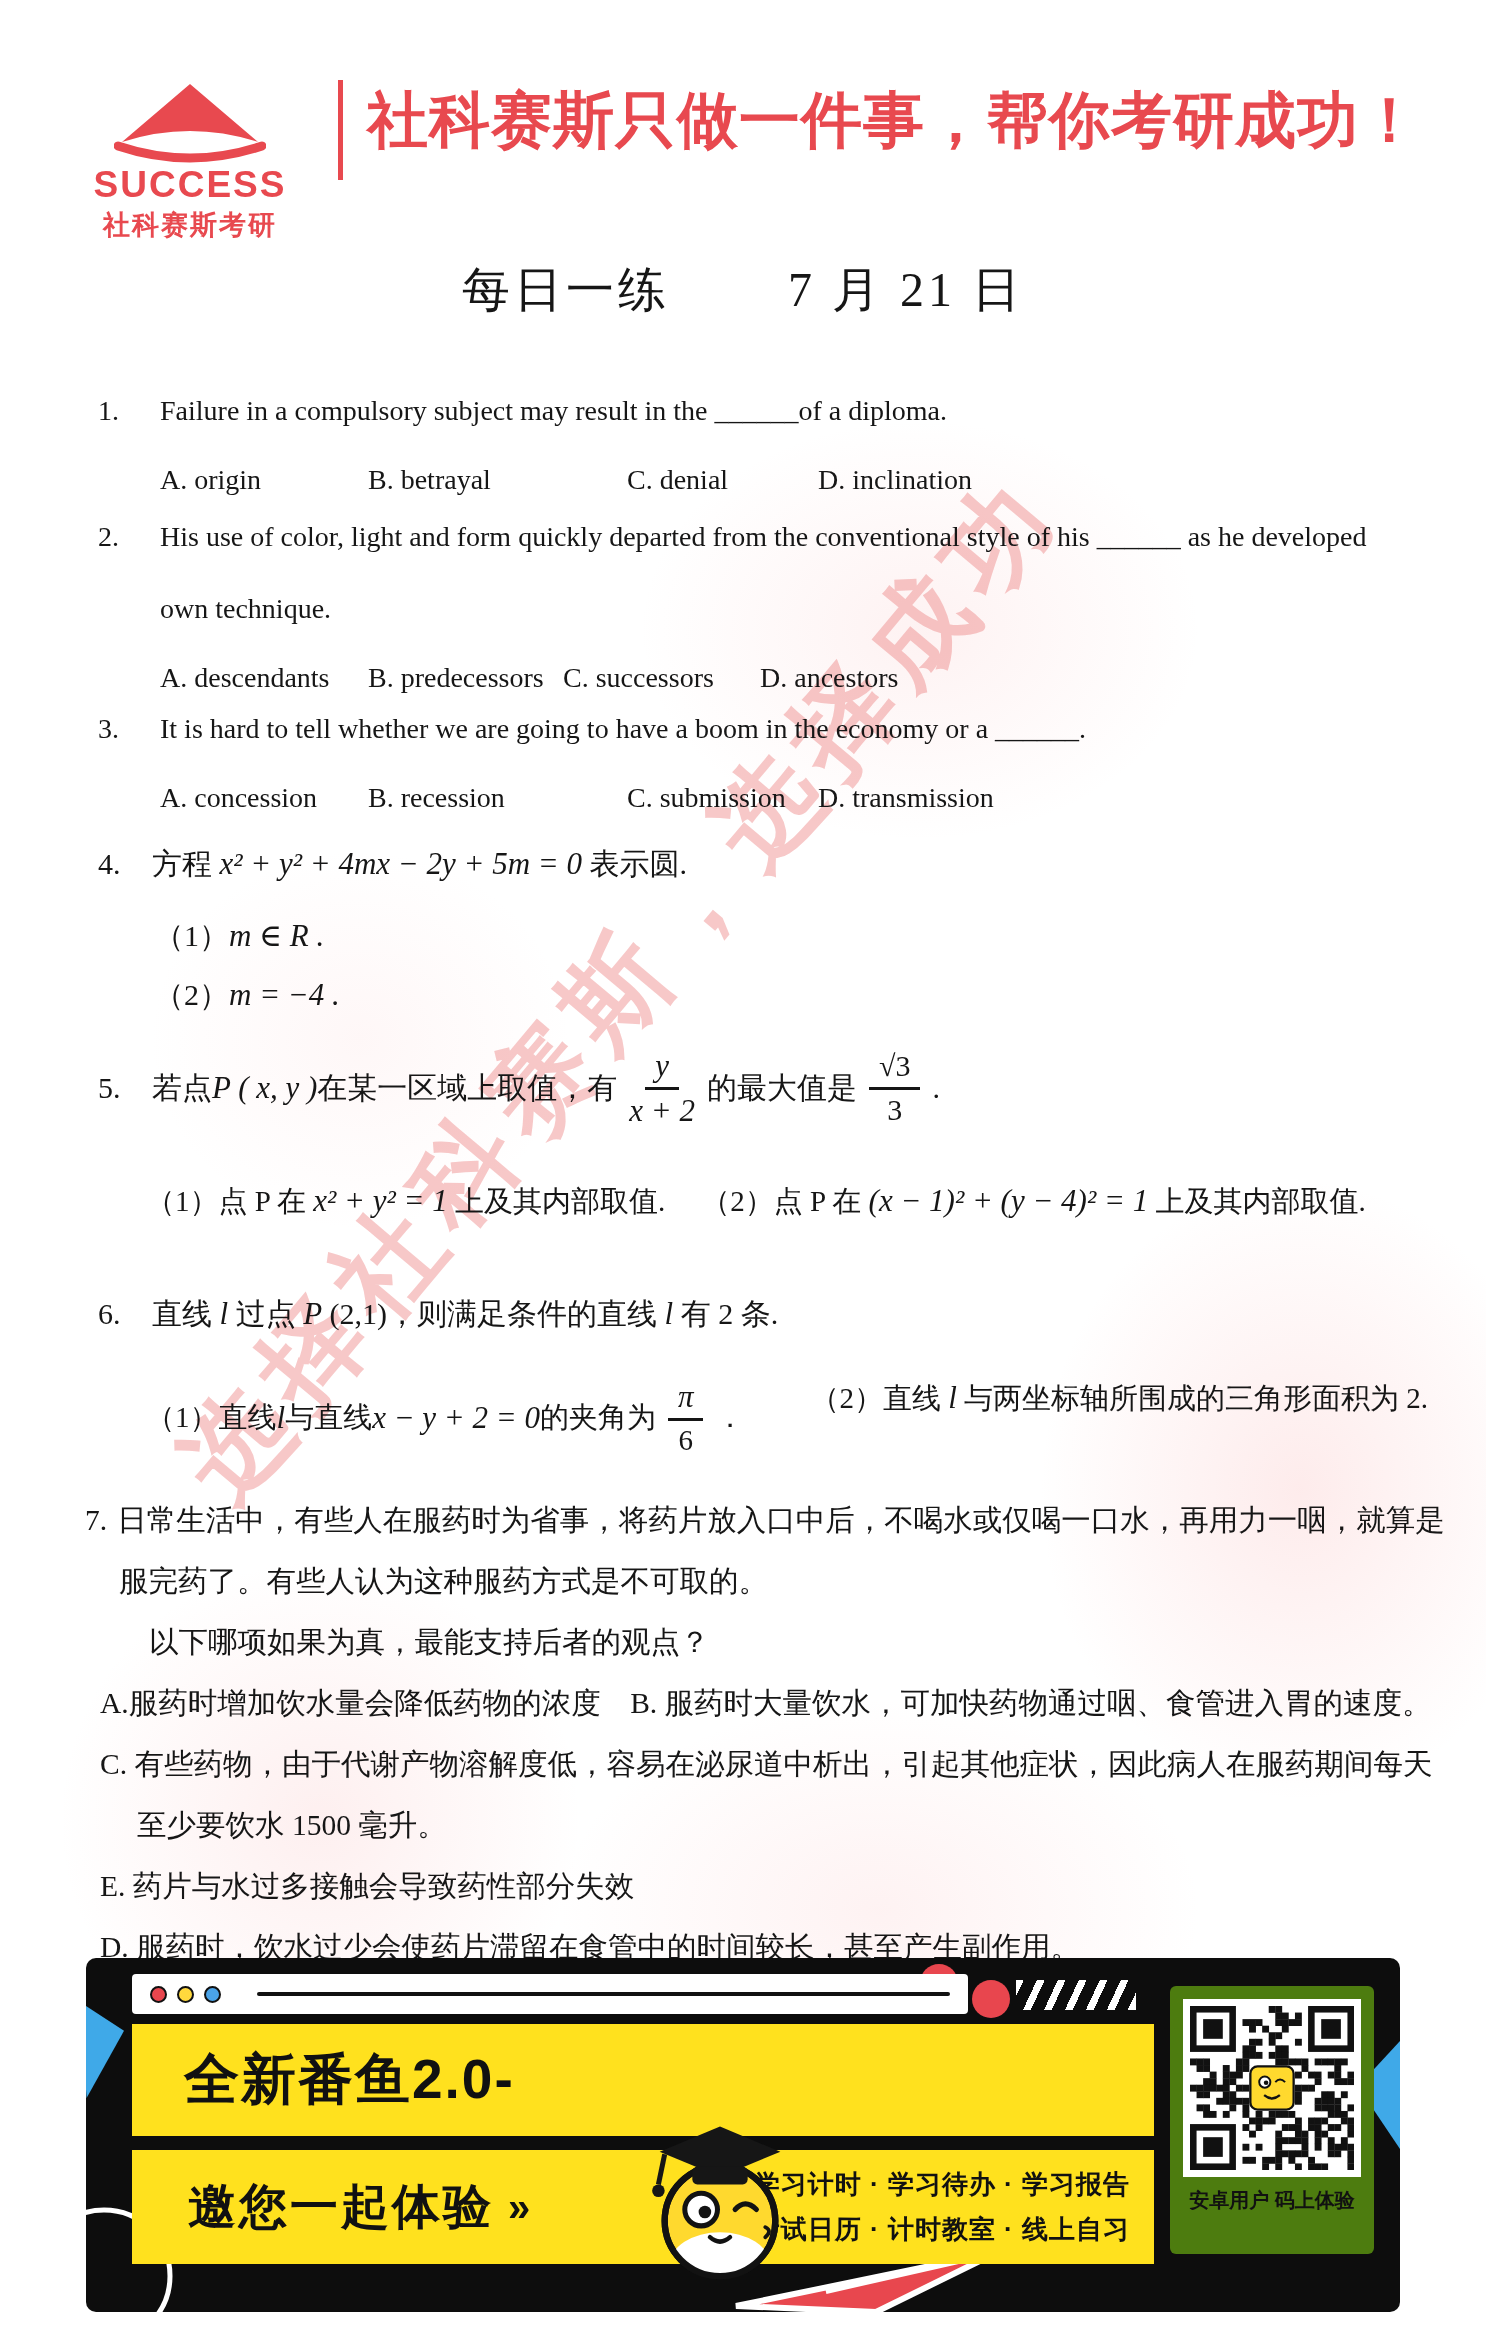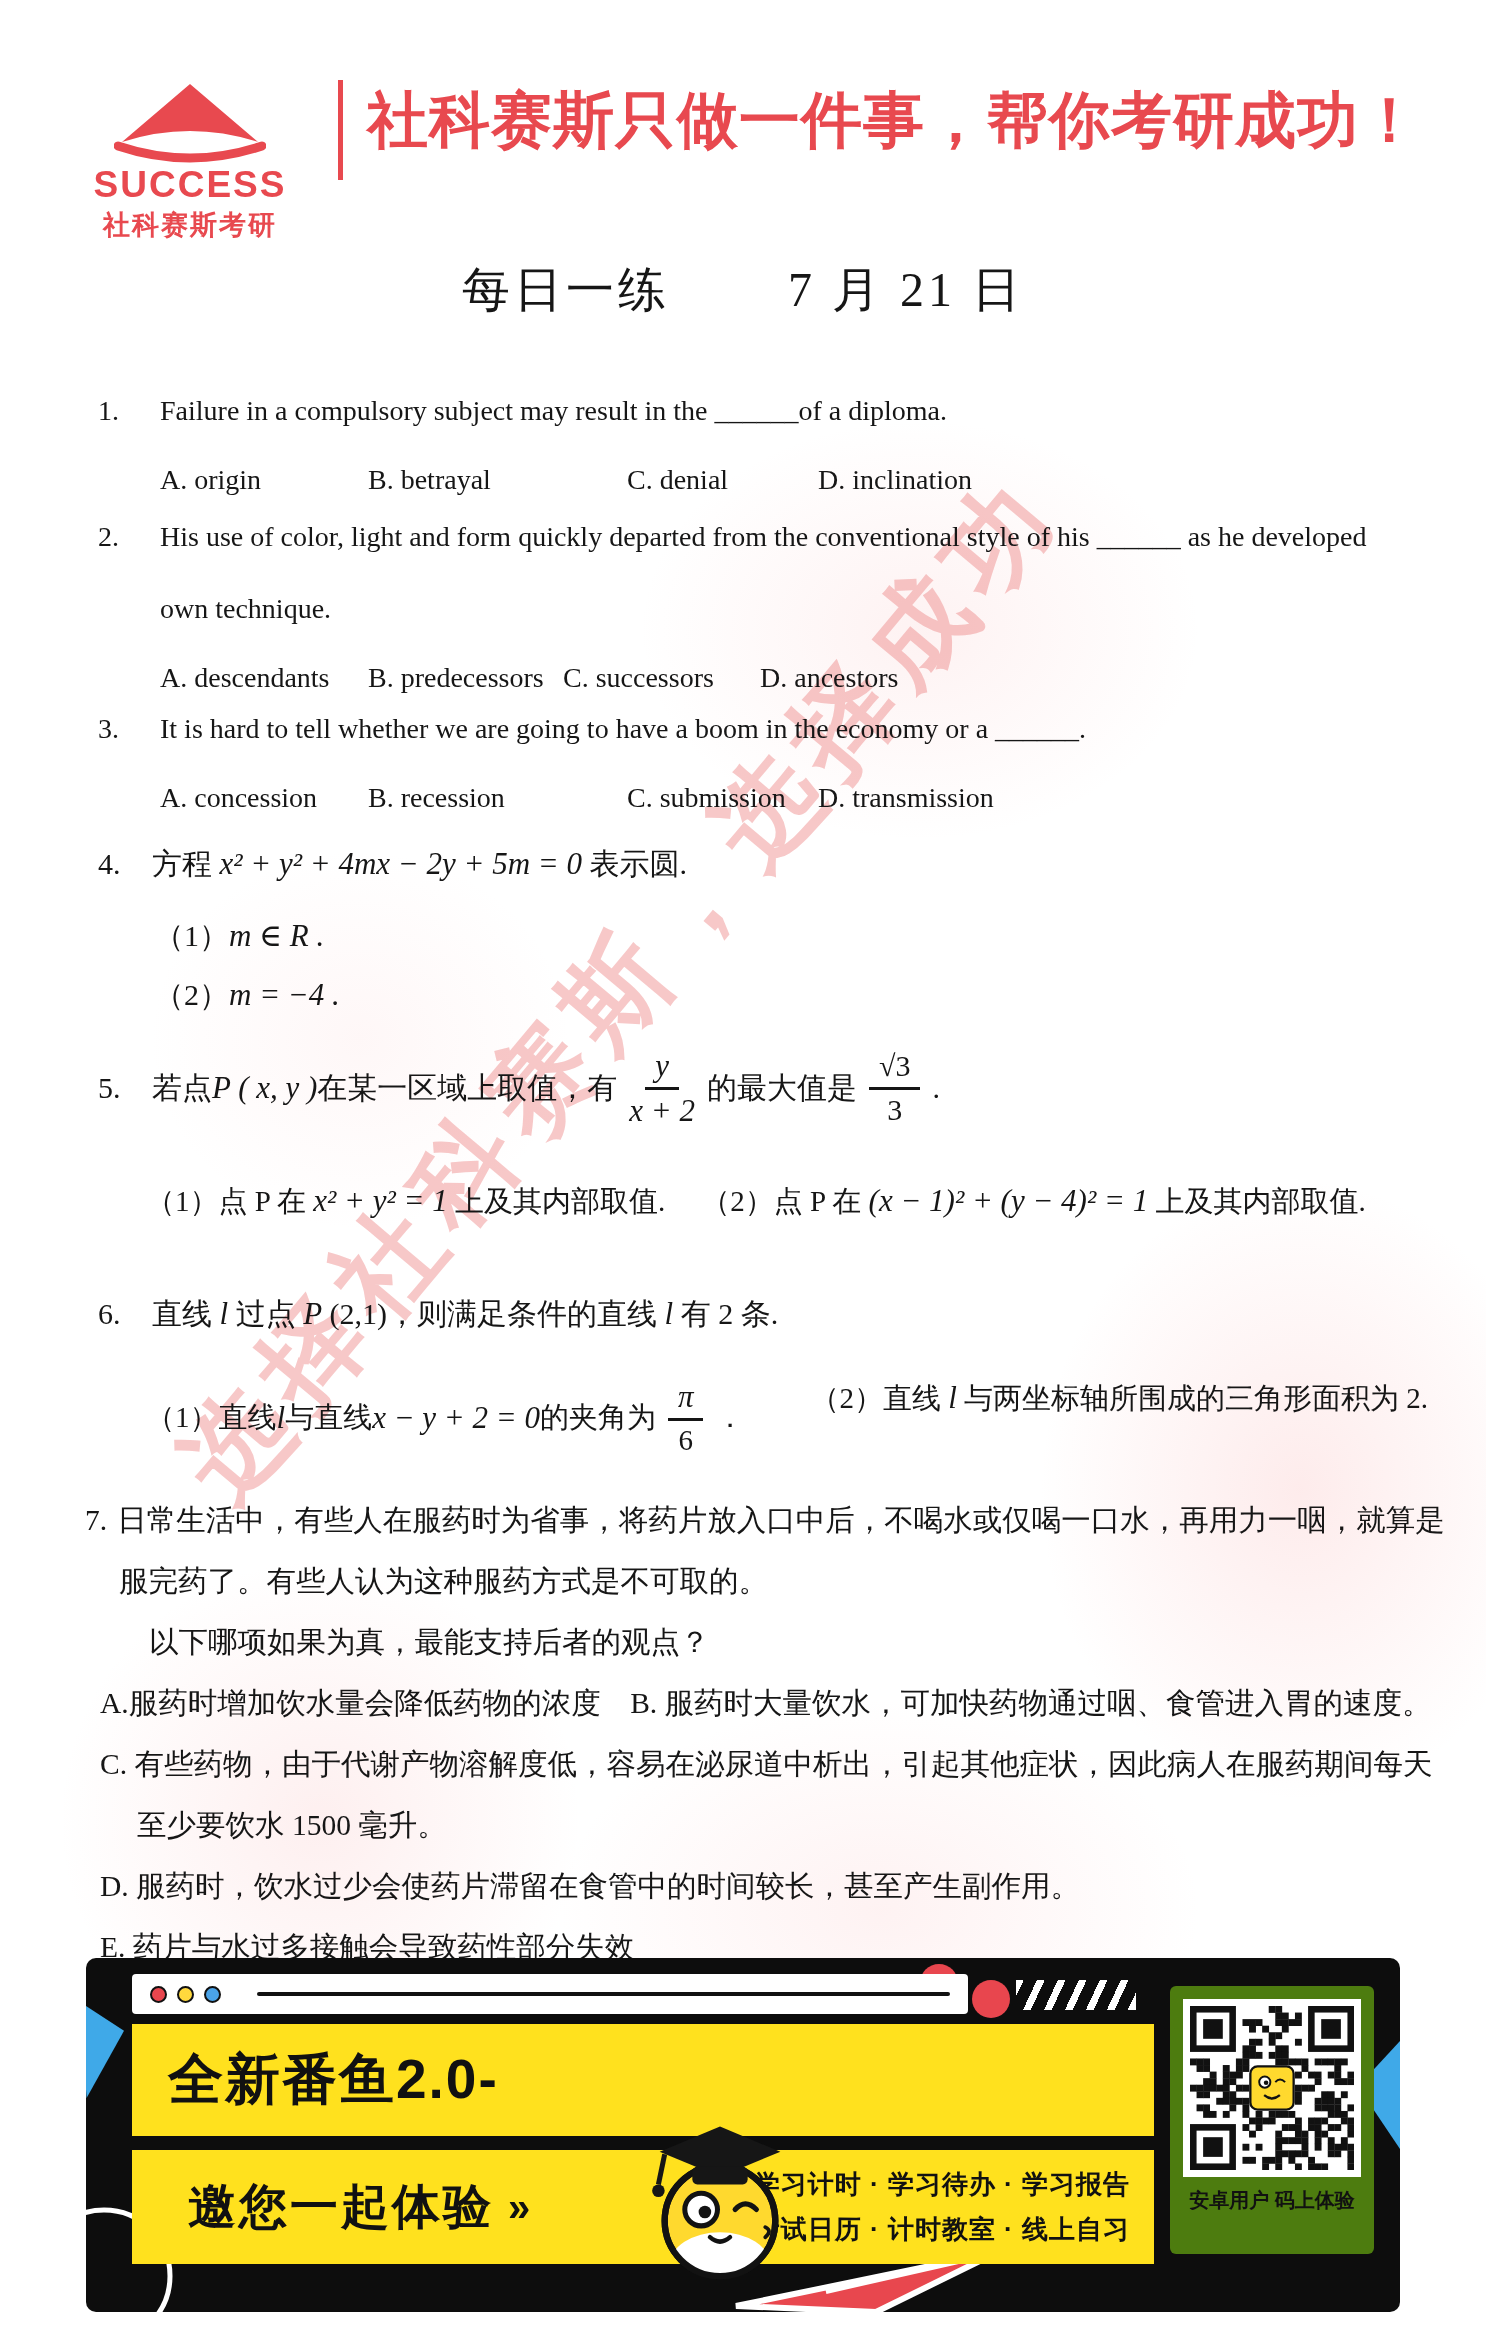--- a/index.html
+++ b/index.html
@@ -71,21 +71,21 @@
   .b-bar{position:absolute;left:46px;top:16px;width:836px;height:40px;background:#fff;border-radius:4px;
          display:flex;align-items:center;padding:0 18px}
   .dot{width:17px;height:17px;border-radius:50%;border:2.5px solid #111;margin-right:10px}
   .dot-red{background:#e8464e}.dot-yellow{background:#ffd93d}.dot-blue{background:#4aa3e8}
   .bar-line{flex:1;height:4px;background:#111;margin-left:26px;border-radius:2px}
   .b-slashes{position:absolute;left:930px;top:22px;width:120px;height:30px;
              background:repeating-linear-gradient(115deg,#fff 0 7px,transparent 7px 19px)}
   .deco-c1,.deco-c2{position:absolute;width:38px;height:38px;border-radius:50%;background:#e8464e}
   .deco-c1{left:834px;top:6px}.deco-c2{left:886px;top:22px}
   .b-title{position:absolute;left:46px;top:66px;width:1022px;height:112px;background:#ffe11e;
-           display:flex;align-items:center;padding-left:36px;font-weight:900;font-size:55px;
+           display:flex;align-items:center;padding-left:52px;font-weight:900;font-size:55px;
            letter-spacing:2px;white-space:nowrap}
   .bt-blue{color:#3fa9e8;margin-left:6px}
   .b-strip{position:absolute;left:46px;top:192px;width:1022px;height:114px;background:#ffe11e;
            display:flex;align-items:center;padding-left:56px}
   .b-invite{font-weight:900;font-size:48px;letter-spacing:3px;white-space:nowrap}
   .b-arrows{font-weight:900;font-size:40px;margin-left:14px;letter-spacing:-1px}
   .mascot{position:absolute;left:512px;top:-36px;width:152px;height:176px;z-index:4}
   .b-features{margin-left:auto;padding-right:24px;font-weight:900;font-size:26px;line-height:1.75;
               letter-spacing:1px;white-space:nowrap}
   .b-qr{position:absolute;left:1084px;top:28px;width:204px;height:268px;background:#4d7c0f;
@@ -206,22 +206,22 @@
       <span><span>（2）直线 </span><span class="math">l</span><span> 与两坐标轴所围成的三角形面积为 2.</span></span>
     </div>
   </div>
 
   <div class="q q7">
     <div><span class="q7num">7.</span><span>日常生活中，有些人在服药时为省事，将药片放入口中后，不喝水或仅喝一口水，再用力一咽，就算是</span></div>
     <div class="l2">服完药了。有些人认为这种服药方式是不可取的。</div>
     <div class="l3">以下哪项如果为真，最能支持后者的观点？</div>
     <div class="opt">A.服药时增加饮水量会降低药物的浓度　B. 服药时大量饮水，可加快药物通过咽、食管进入胃的速度。</div>
     <div class="opt optC">C. 有些药物，由于代谢产物溶解度低，容易在泌尿道中析出，引起其他症状，因此病人在服药期间每天至少要饮水 1500 毫升。</div>
+    <div class="opt">E. 药片与水过多接触会导致药性部分失效</div>
     <div class="opt">D. 服药时，饮水过少会使药片滞留在食管中的时间较长，甚至产生副作用。</div>
-    <div class="opt">E. 药片与水过多接触会导致药性部分失效</div>
   </div>
 
   <div class="banner">
     <div class="sliver-l"></div>
     <div class="sliver-r"></div>
     <div class="deco-c1"></div>
     <div class="deco-c2"></div>
 
     <svg class="doodles" viewBox="0 0 240 154">
       <circle cx="18" cy="118" r="66" fill="none" stroke="#fff" stroke-width="5"></circle>

